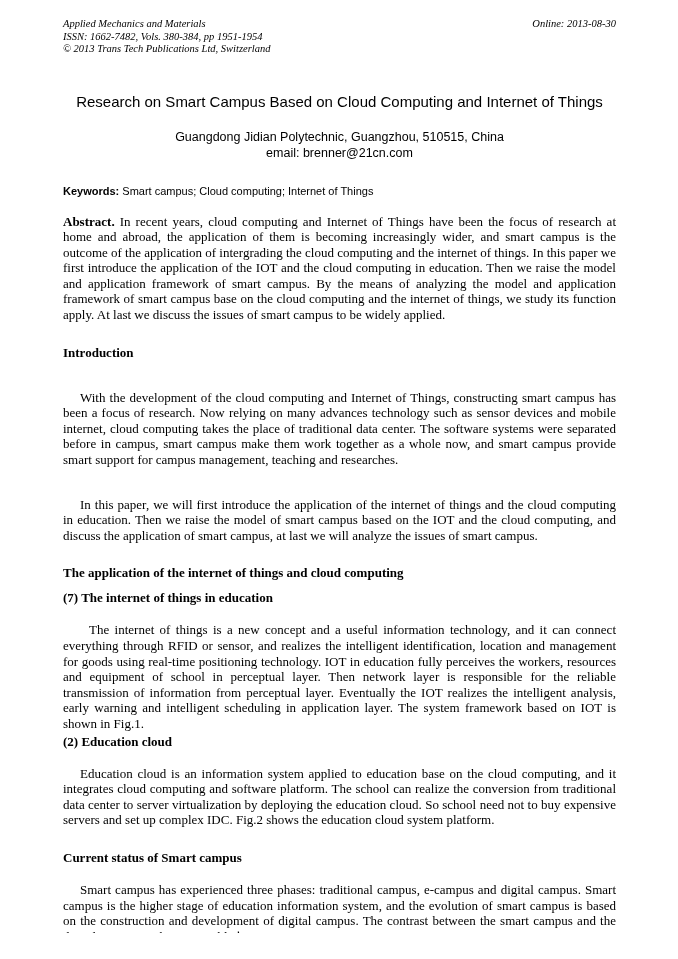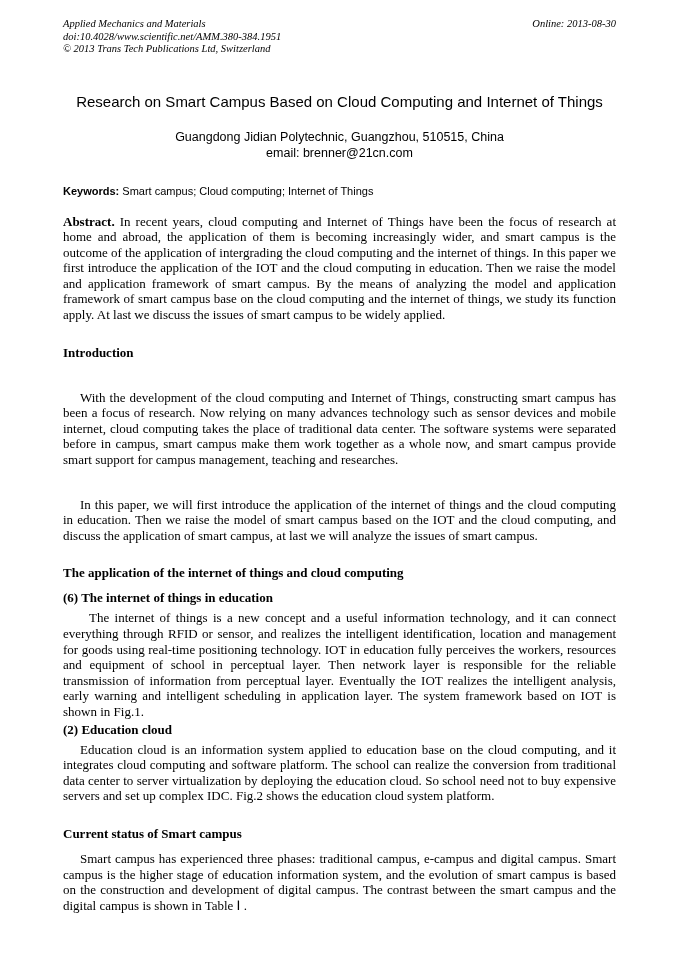--- a/index.html
+++ b/index.html
@@ -81,31 +81,31 @@
   }
   .sub-heading {
     font-family: "Liberation Serif", serif;
     font-weight: bold;
     font-size: 13px;
     margin: 2px 0 1px 0;
   }
   .para { margin-top: 5px; }
   .indent { text-indent: 17px; margin-top: 29px; }
   .indent-lg { text-indent: 26px; }
-  .tight { margin-top: 4px; }
+  .tight { margin-top: 16px; }
 </style>
 </head>
 <body>
 
 <div class="page">
 
   <header class="pub-header">
     <div class="pub-left">
       <div>Applied Mechanics and Materials</div>
-      <div>doi:10.4028/www.scientific.net/AMM.380-384.1951</div>
+      <div>ISSN: 1662-7482, Vols. 380-384, pp 1951-1954</div>
       <div>© 2013 Trans Tech Publications Ltd, Switzerland</div>
     </div>
     <div class="pub-right">Online: 2013-08-30</div>
   </header>
 
   <h1 class="title">Research on Smart Campus Based on Cloud Computing and Internet of Things</h1>
 
 
   <div class="affil">Guangdong Jidian Polytechnic, Guangzhou, 510515, China</div>
   <div class="email-line">email: brenner@21cn.com</div>
@@ -113,21 +113,21 @@
   <p class="keywords"><b>Keywords:</b><span> Smart campus; Cloud computing; Internet of Things</span></p>
 
   <p class="body-text abstract"><b>Abstract.</b><span> In recent years, cloud computing and Internet of Things have been the focus of research at home and abroad, the application of them is becoming increasingly wider, and smart campus is the outcome of the application of intergrading the cloud computing and the internet of things. In this paper we first introduce the application of the IOT and the cloud computing in education. Then we raise the model and application framework of smart campus. By the means of analyzing the model and application framework of smart campus base on the cloud computing and the internet of things, we study its function apply. At last we discuss the issues of smart campus to be widely applied.</span></p>
 
   <h2 class="sec-heading">Introduction</h2>
   <p class="body-text para indent">With the development of the cloud computing and Internet of Things, constructing smart campus has been a focus of research. Now relying on many advances technology such as sensor devices and mobile internet, cloud computing takes the place of traditional data center. The software systems were separated before in campus, smart campus make them work together as a whole now, and smart campus provide smart support for campus management, teaching and researches.</p>
   <p class="body-text para indent">In this paper, we will first introduce the application of the internet of things and the cloud computing in education. Then we raise the model of smart campus based on the IOT and the cloud computing, and discuss the application of smart campus, at last we will analyze the issues of smart campus.</p>
 
   <h2 class="sec-heading">The application of the internet of things and cloud computing</h2>
 
-  <h3 class="sub-heading">(6) The internet of things in education</h3>
+  <h3 class="sub-heading">(7) The internet of things in education</h3>
   <p class="body-text tight indent-lg">The internet of things is a new concept and a useful information technology, and it can connect everything through RFID or sensor, and realizes the intelligent identification, location and management for goods using real-time positioning technology. IOT in education fully perceives the workers, resources and equipment of school in perceptual layer. Then network layer is responsible for the reliable transmission of information from perceptual layer. Eventually the IOT realizes the intelligent analysis, early warning and intelligent scheduling in application layer. The system framework based on IOT is shown in Fig.1.</p>
 
   <h3 class="sub-heading">(2) Education cloud</h3>
   <p class="body-text tight indent">Education cloud is an information system applied to education base on the cloud computing, and it integrates cloud computing and software platform. The school can realize the conversion from traditional data center to server virtualization by deploying the education cloud. So school need not to buy expensive servers and set up complex IDC. Fig.2 shows the education cloud system platform.</p>
 
   <h2 class="sec-heading">Current status of Smart campus</h2>
   <p class="body-text tight indent">Smart campus has experienced three phases: traditional campus, e-campus and digital campus. Smart campus is the higher stage of education information system, and the evolution of smart campus is based on the construction and development of digital campus. The contrast between the smart campus and the digital campus is shown in Table Ⅰ .</p>
 
 </div>
 

